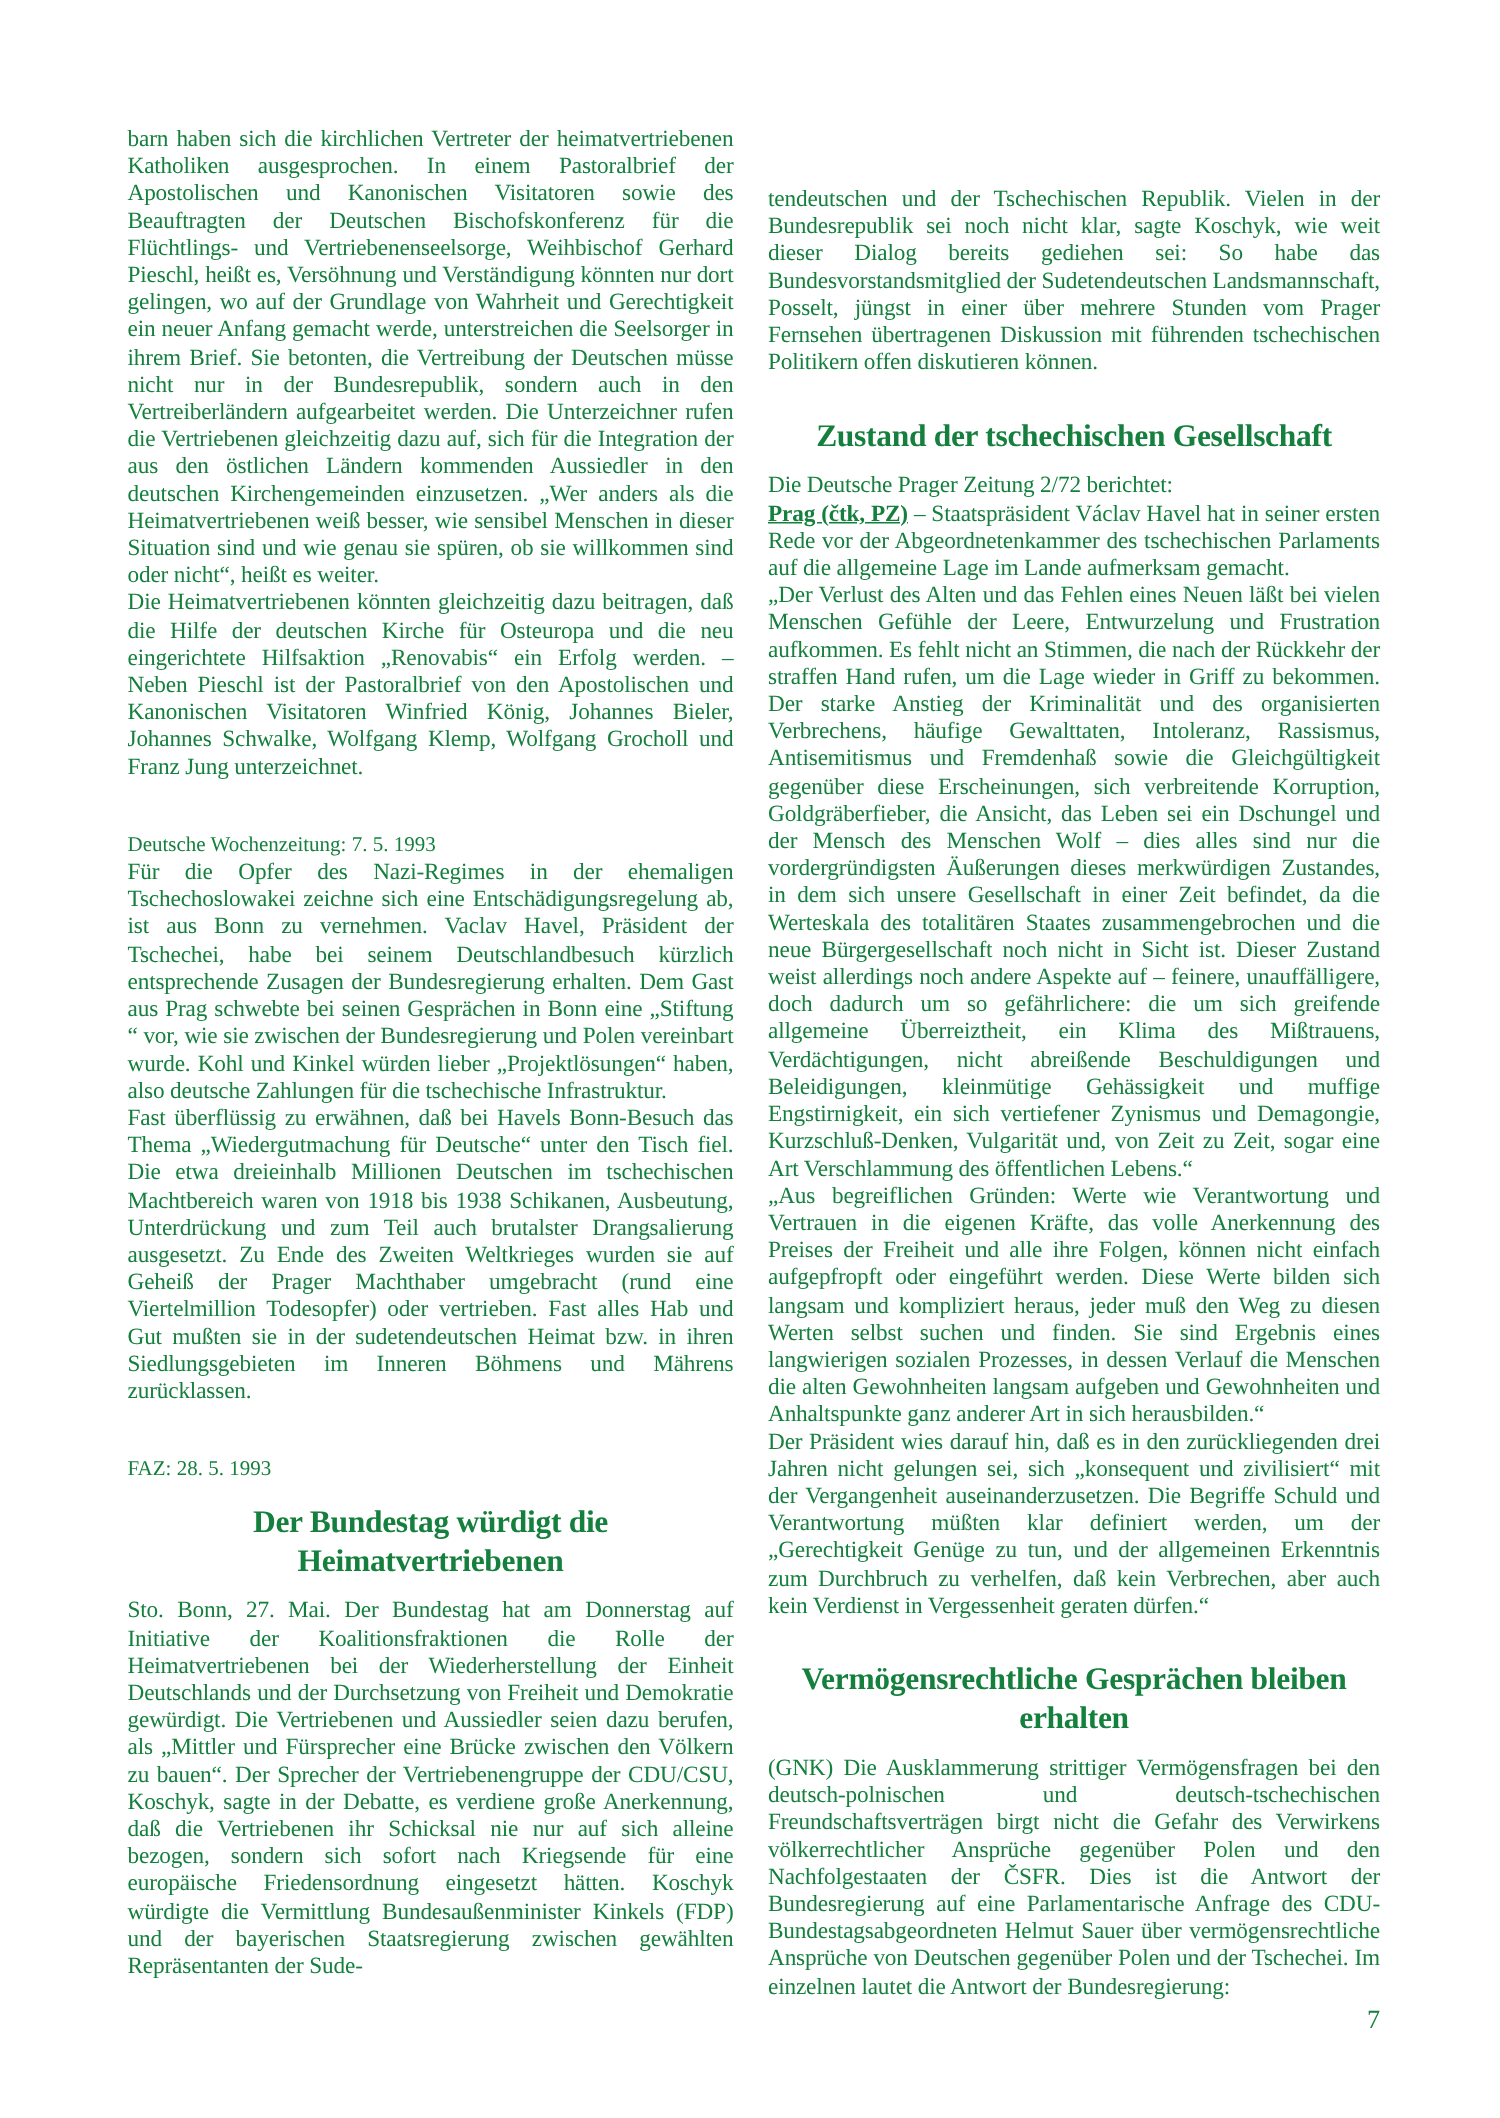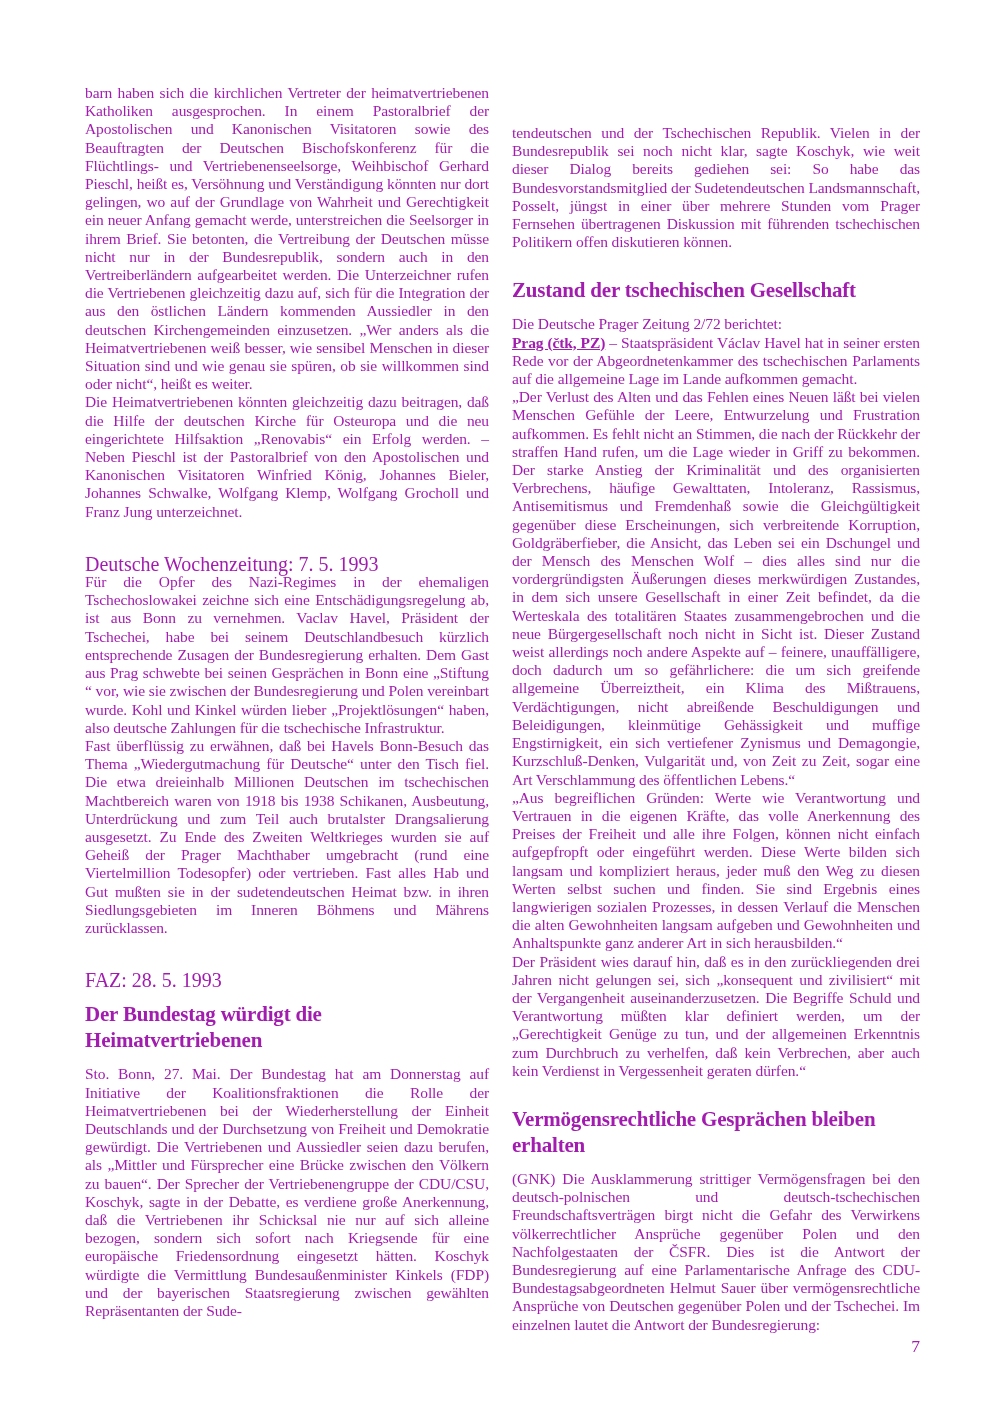--- a/index.html
+++ b/index.html
@@ -3,44 +3,45 @@
 <meta charset="utf-8">
 <style>
   html, body { margin: 0; padding: 0; background: #ffffff; }
   .page {
     position: relative;
     width: 1000px;
     height: 1412px;
     background: #ffffff;
     overflow: hidden;
     font-family: "Liberation Serif", "DejaVu Serif", serif;
-    color: #a21caf;
+    color: #15803d;
   }
   .col { position: absolute; top: 84px; }
   .col-left  { left: 85px;  width: 404px; }
   .col-right { left: 512px; width: 408px; margin-top: 40px; }
   .para {
     margin: 0;
     font-size: 15.5px;
     line-height: 18.2px;
     text-align: justify;
     letter-spacing: -0.1px;
   }
   .para strong { font-weight: bold; text-decoration: underline; }
   .source {
     margin: 34px 0 0 0;
-    font-size: 20px;
+    font-size: 14px;
     line-height: 18.2px;
     text-align: left;
   }
   .heading {
     margin: 26px 0 12px 0;
     font-size: 21px;
     line-height: 26px;
     font-weight: bold;
+    text-align: center;
     letter-spacing: -0.2px;
   }
   .source + .heading { margin-top: 12px; }
   .page-number {
     position: absolute;
     top: 1336px;
     right: 80px;
     font-size: 17.5px;
     line-height: 20px;
     text-align: right;
@@ -59,21 +60,21 @@
     <p class="para">Fast überflüssig zu erwähnen, daß bei Havels Bonn-Besuch das Thema „Wiedergutmachung für Deutsche“ unter den Tisch fiel. Die etwa dreieinhalb Millionen Deutschen im tschechischen Machtbereich waren von 1918 bis 1938 Schikanen, Ausbeutung, Unterdrückung und zum Teil auch brutalster Drangsalierung ausgesetzt. Zu Ende des Zweiten Weltkrieges wurden sie auf Geheiß der Prager Machthaber umgebracht (rund eine Viertelmillion Todesopfer) oder vertrieben. Fast alles Hab und Gut mußten sie in der sudetendeutschen Heimat bzw. in ihren Siedlungsgebieten im Inneren Böhmens und Mährens zurücklassen.</p>
     <p class="source">FAZ: 28. 5. 1993</p>
     <h2 class="heading">Der Bundestag würdigt die Heimatvertriebenen</h2>
     <p class="para">Sto. Bonn, 27. Mai. Der Bundestag hat am Donnerstag auf Initiative der Koalitionsfraktionen die Rolle der Heimatvertriebenen bei der Wiederherstellung der Einheit Deutschlands und der Durchsetzung von Freiheit und Demokratie gewürdigt. Die Vertriebenen und Aussiedler seien dazu berufen, als „Mittler und Fürsprecher eine Brücke zwischen den Völkern zu bauen“. Der Sprecher der Vertriebenengruppe der CDU/CSU, Koschyk, sagte in der Debatte, es verdiene große Anerkennung, daß die Vertriebenen ihr Schicksal nie nur auf sich alleine bezogen, sondern sich sofort nach Kriegsende für eine europäische Friedensordnung eingesetzt hätten. Koschyk würdigte die Vermittlung Bundesaußenminister Kinkels (FDP) und der bayerischen Staatsregierung zwischen gewählten Repräsentanten der Sude-</p>
   </div>
 
   <div class="col col-right">
     <p class="para">tendeutschen und der Tschechischen Republik. Vielen in der Bundesrepublik sei noch nicht klar, sagte Koschyk, wie weit dieser Dialog bereits gediehen sei: So habe das Bundesvorstandsmitglied der Sudetendeutschen Landsmannschaft, Posselt, jüngst in einer über mehrere Stunden vom Prager Fernsehen übertragenen Diskussion mit führenden tschechischen Politikern offen diskutieren können.</p>
     <h2 class="heading">Zustand der tschechischen Gesellschaft</h2>
     <p class="para">Die Deutsche Prager Zeitung 2/72 berichtet:</p>
-    <p class="para"><strong>Prag (čtk, PZ)</strong><span> – Staatspräsident Václav Havel hat in seiner ersten Rede vor der Abgeordnetenkammer des tschechischen Parlaments auf die allgemeine Lage im Lande aufkommen gemacht.</span></p>
+    <p class="para"><strong>Prag (čtk, PZ)</strong><span> – Staatspräsident Václav Havel hat in seiner ersten Rede vor der Abgeordnetenkammer des tschechischen Parlaments auf die allgemeine Lage im Lande aufmerksam gemacht.</span></p>
     <p class="para">„Der Verlust des Alten und das Fehlen eines Neuen läßt bei vielen Menschen Gefühle der Leere, Entwurzelung und Frustration aufkommen. Es fehlt nicht an Stimmen, die nach der Rückkehr der straffen Hand rufen, um die Lage wieder in Griff zu bekommen. Der starke Anstieg der Kriminalität und des organisierten Verbrechens, häufige Gewalttaten, Intoleranz, Rassismus, Antisemitismus und Fremdenhaß sowie die Gleichgültigkeit gegenüber diese Erscheinungen, sich verbreitende Korruption, Goldgräberfieber, die Ansicht, das Leben sei ein Dschungel und der Mensch des Menschen Wolf – dies alles sind nur die vordergründigsten Äußerungen dieses merkwürdigen Zustandes, in dem sich unsere Gesellschaft in einer Zeit befindet, da die Werteskala des totalitären Staates zusammengebrochen und die neue Bürgergesellschaft noch nicht in Sicht ist. Dieser Zustand weist allerdings noch andere Aspekte auf – feinere, unauffälligere, doch dadurch um so gefährlichere: die um sich greifende allgemeine Überreiztheit, ein Klima des Mißtrauens, Verdächtigungen, nicht abreißende Beschuldigungen und Beleidigungen, kleinmütige Gehässigkeit und muffige Engstirnigkeit, ein sich vertiefener Zynismus und Demagongie, Kurzschluß-Denken, Vulgarität und, von Zeit zu Zeit, sogar eine Art Verschlammung des öffentlichen Lebens.“</p>
     <p class="para">„Aus begreiflichen Gründen: Werte wie Verantwortung und Vertrauen in die eigenen Kräfte, das volle Anerkennung des Preises der Freiheit und alle ihre Folgen, können nicht einfach aufgepfropft oder eingeführt werden. Diese Werte bilden sich langsam und kompliziert heraus, jeder muß den Weg zu diesen Werten selbst suchen und finden. Sie sind Ergebnis eines langwierigen sozialen Prozesses, in dessen Verlauf die Menschen die alten Gewohnheiten langsam aufgeben und Gewohnheiten und Anhaltspunkte ganz anderer Art in sich herausbilden.“</p>
     <p class="para">Der Präsident wies darauf hin, daß es in den zurückliegenden drei Jahren nicht gelungen sei, sich „konsequent und zivilisiert“ mit der Vergangenheit auseinanderzusetzen. Die Begriffe Schuld und Verantwortung müßten klar definiert werden, um der „Gerechtigkeit Genüge zu tun, und der allgemeinen Erkenntnis zum Durchbruch zu verhelfen, daß kein Verbrechen, aber auch kein Verdienst in Vergessenheit geraten dürfen.“</p>
     <h2 class="heading">Vermögensrechtliche Gesprächen bleiben erhalten</h2>
     <p class="para">(GNK) Die Ausklammerung strittiger Vermögensfragen bei den deutsch-polnischen und deutsch-tschechischen Freundschaftsverträgen birgt nicht die Gefahr des Verwirkens völkerrechtlicher Ansprüche gegenüber Polen und den Nachfolgestaaten der ČSFR. Dies ist die Antwort der Bundesregierung auf eine Parlamentarische Anfrage des CDU-Bundestagsabgeordneten Helmut Sauer über vermögensrechtliche Ansprüche von Deutschen gegenüber Polen und der Tschechei. Im einzelnen lautet die Antwort der Bundesregierung:</p>
   </div>
 
   <div class="page-number">7</div>
 
 </div>

